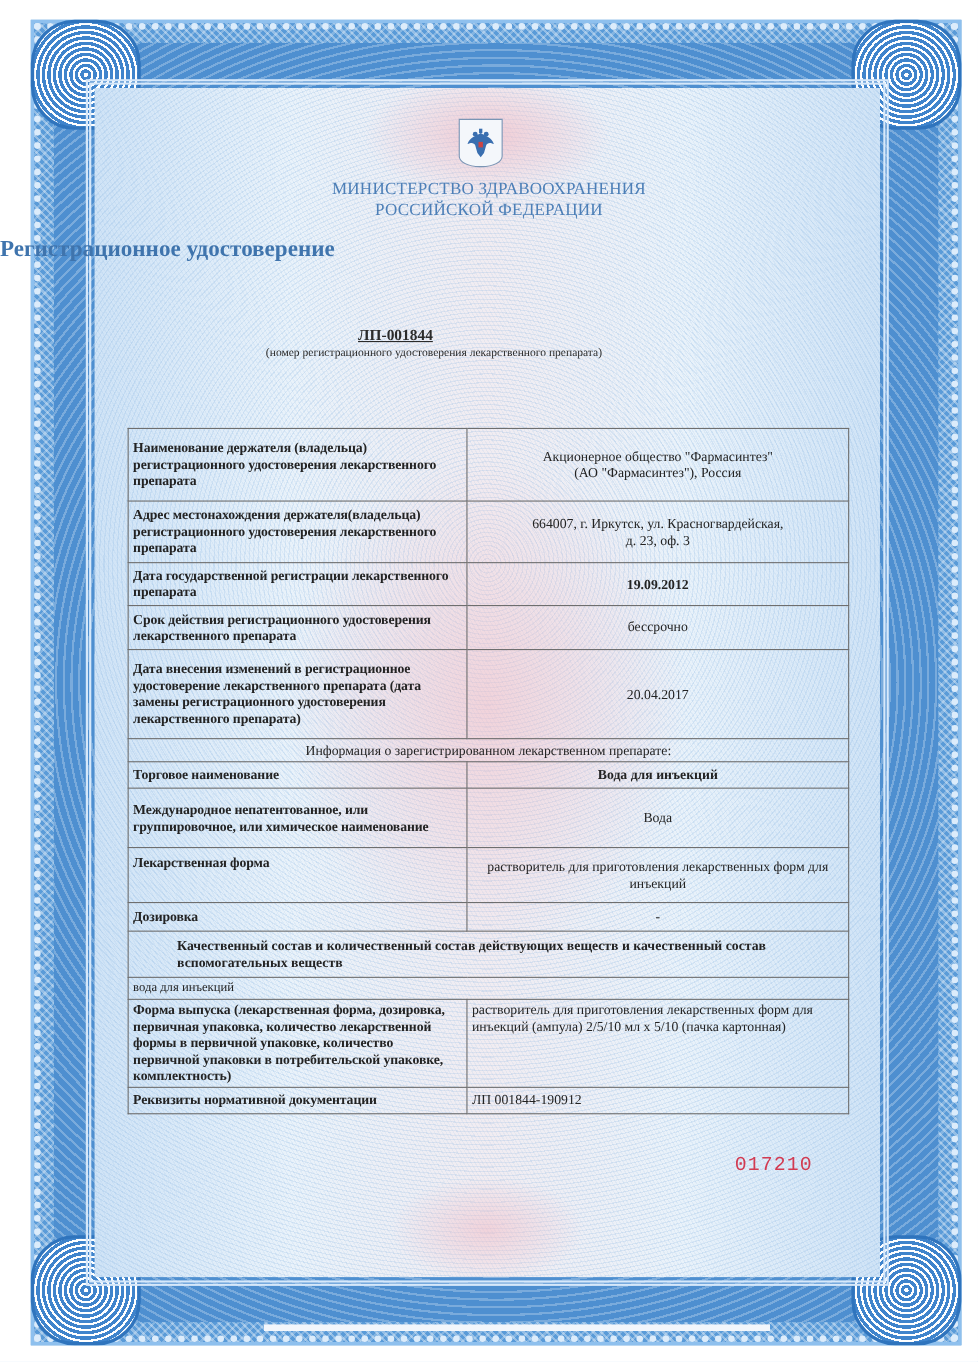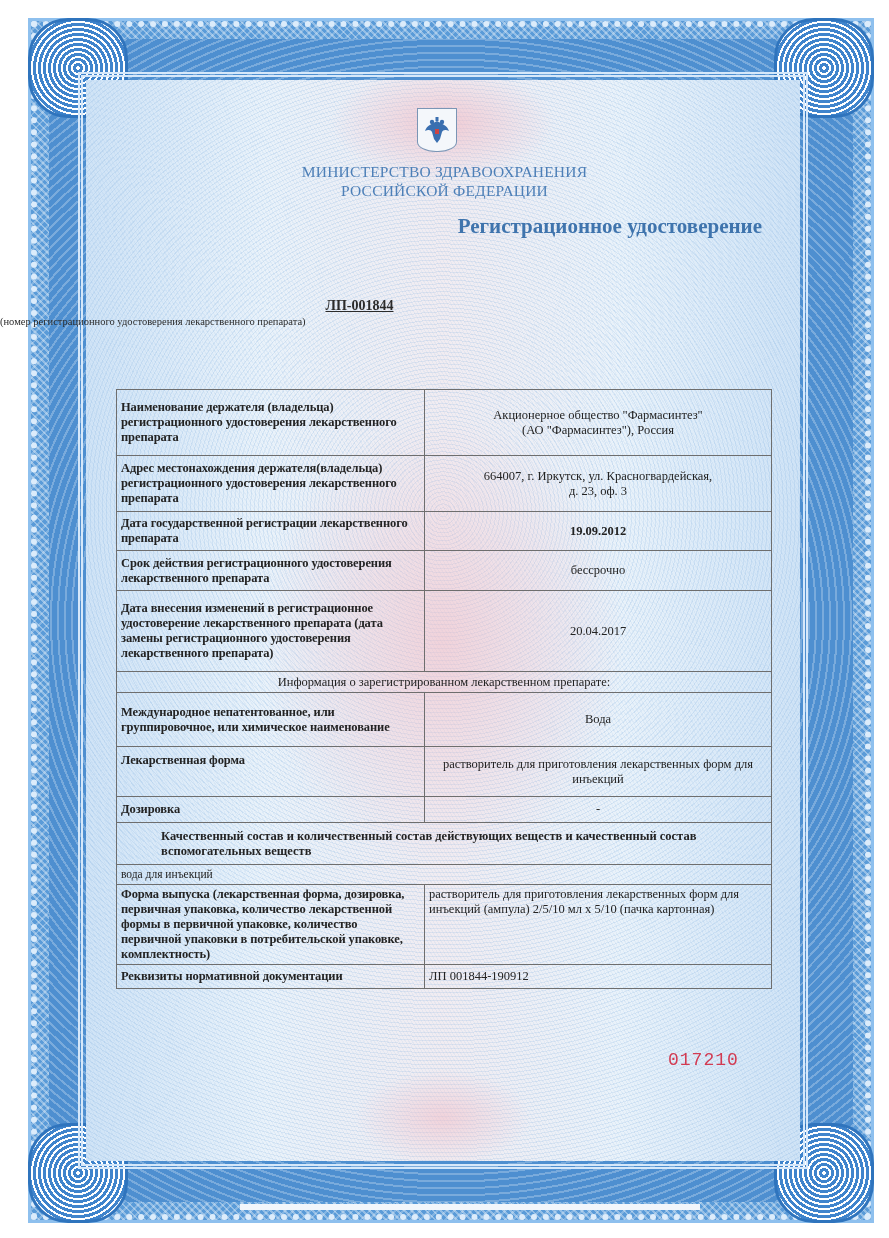--- a/index.html
+++ b/index.html
@@ -63,31 +63,31 @@
   }
   .emblem svg { width: 26px; height: 30px; }
 
   .ministry {
     position: absolute; left: 0; width: 889px; top: 162px;
     text-align: center; color: #4d7fb7; font-size: 15.5px; line-height: 19px;
     font-family: "Liberation Serif", serif; letter-spacing: 0.2px;
   }
   .title {
     position: absolute; left: 0; width: 762px; top: 213px;
-    text-align: right; color: #3f74ad; font-weight: bold;
+    text-align: left; color: #3f74ad; font-weight: bold;
     font-size: 21px; line-height: 27px; font-family: "Liberation Serif", serif;
   }
   .reg-number {
     position: absolute; left: 0; width: 719px; top: 298px;
     text-align: center; font-size: 14px; font-weight: bold; color: #2b2b2b;
   }
   .reg-number span { text-decoration: underline; }
   .reg-caption {
     position: absolute; left: 0; width: 789px; top: 316px;
-    text-align: left; font-size: 10.5px; color: #2b2b2b;
+    text-align: center; font-size: 10.5px; color: #2b2b2b;
   }
 
   table.cert {
     position: absolute; left: 116px; top: 345px; width: 655px;
     border-collapse: collapse; table-layout: fixed;
     font-family: "Liberation Serif", serif; color: #232323; margin-top: 44px;
   }
   table.cert td {
     border: 1px solid #6e6e6e; padding: 2px 4px;
     font-size: 12.5px; line-height: 15px; vertical-align: middle;
@@ -178,20 +178,24 @@
       <td class="lbl">Срок действия регистрационного удостоверения лекарственного препарата</td>
       <td class="val">бессрочно</td>
     </tr>
     <tr style="height:81px">
       <td class="lbl">Дата внесения изменений в регистрационное удостоверение лекарственного препарата (дата замены регистрационного удостоверения лекарственного препарата)</td>
       <td class="val">20.04.2017</td>
     </tr>
     <tr style="height:21px">
       <td colspan="2" class="span-center">Информация о зарегистрированном лекарственном препарате:</td>
     </tr>
+    <tr style="height:24px">
+      <td class="lbl">Торговое наименование</td>
+      <td class="val bold">Вода для инъекций</td>
+    </tr>
     <tr style="height:54px">
       <td class="lbl">Международное непатентованное, или группировочное, или химическое наименование</td>
       <td class="val">Вода</td>
     </tr>
     <tr style="height:50px">
       <td class="lbl" style="vertical-align:top;padding-top:6px">Лекарственная форма</td>
       <td class="val">растворитель для приготовления лекарственных форм для инъекций</td>
     </tr>
     <tr style="height:26px">
       <td class="lbl">Дозировка</td>

